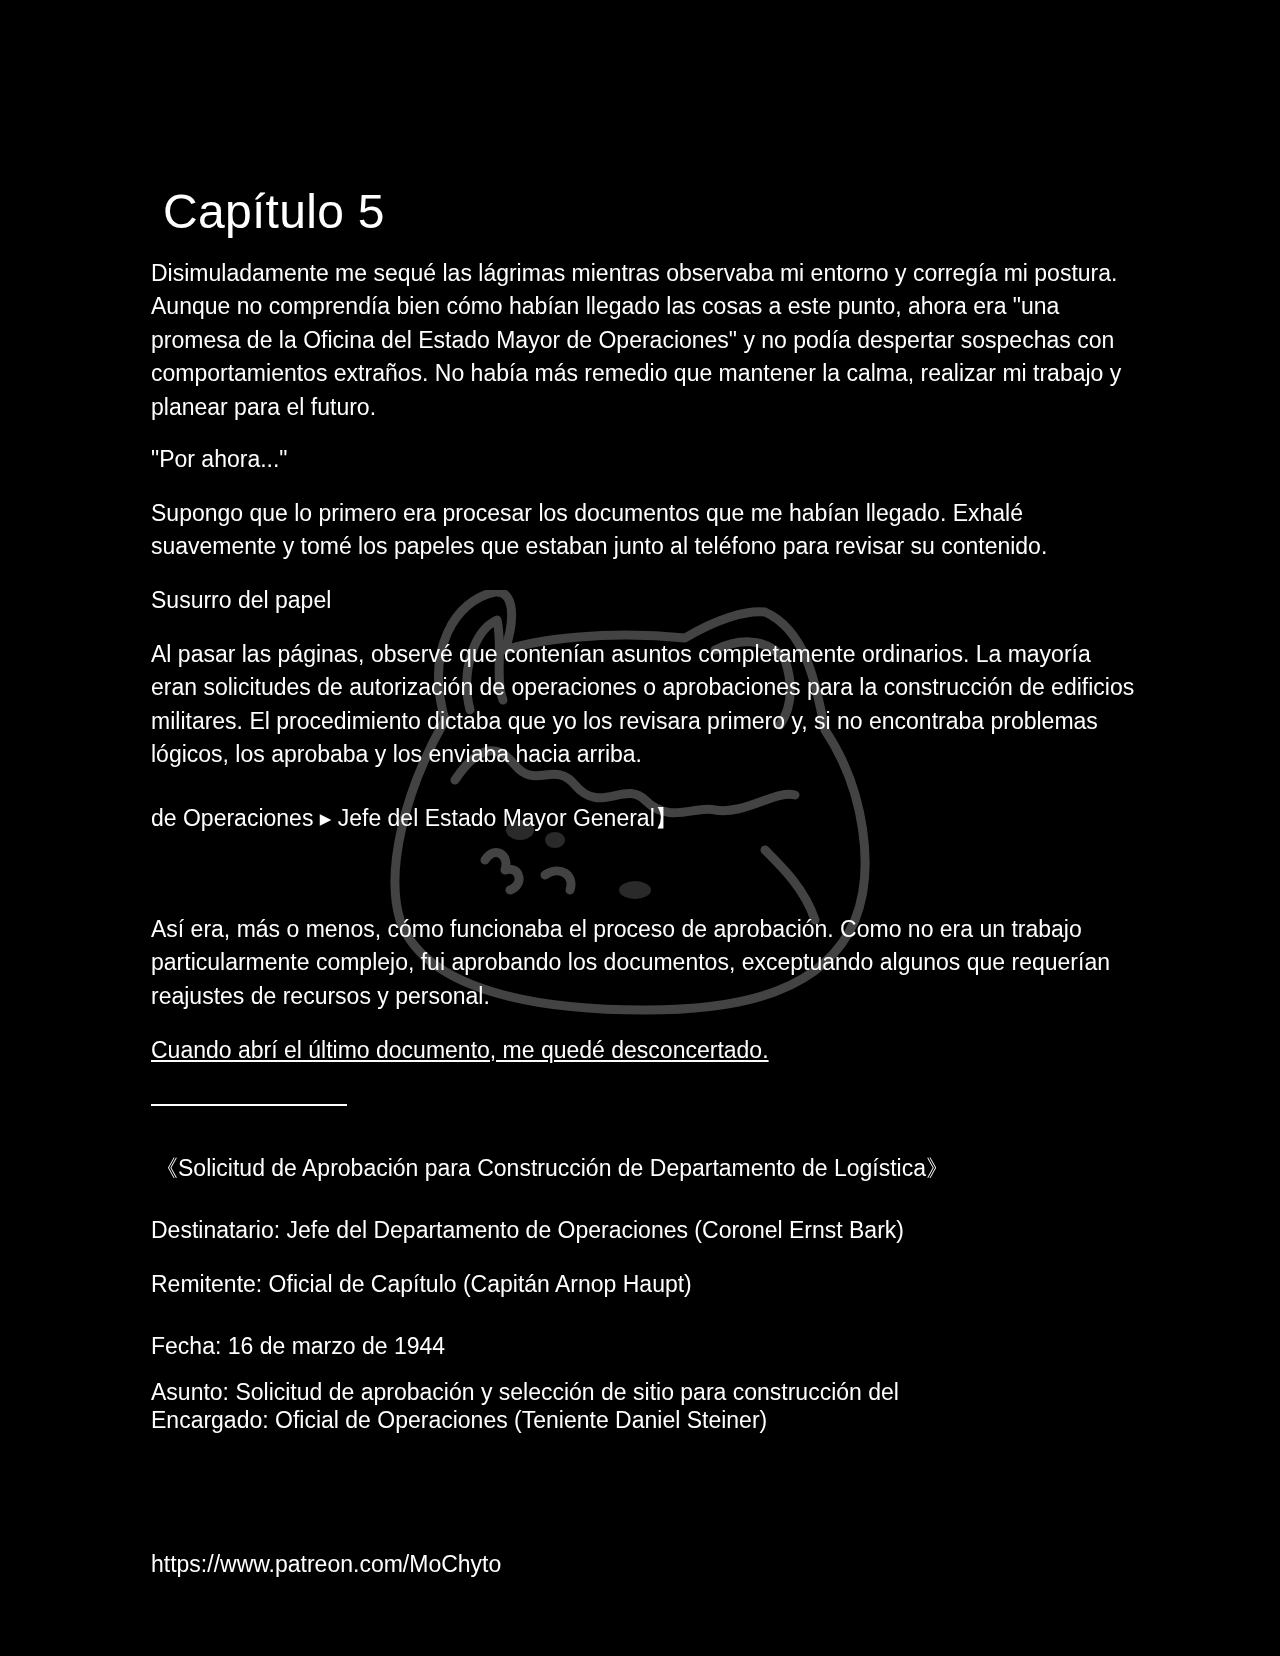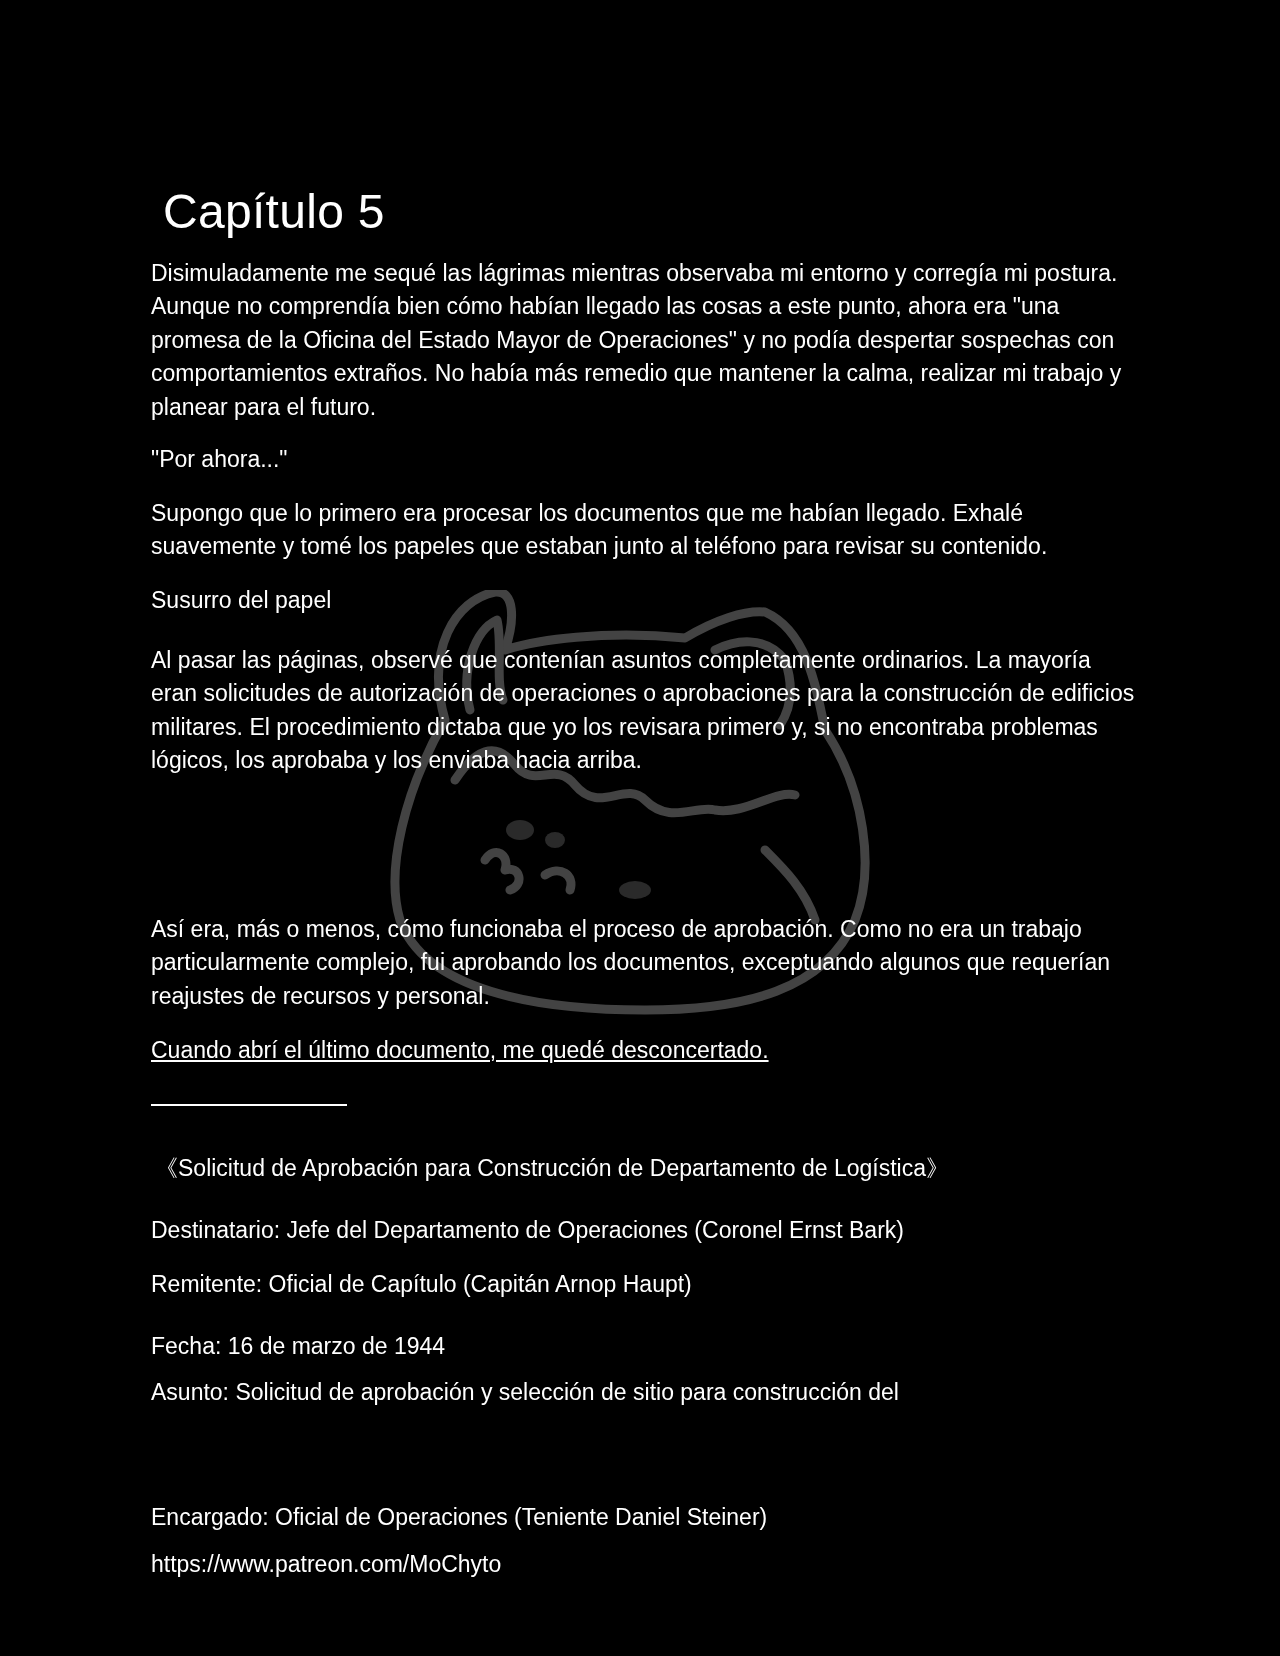--- a/index.html
+++ b/index.html
@@ -101,33 +101,34 @@
   </g>
 </svg>
 
 <main class="page">
   <h1 class="title">Capítulo 5</h1>
 
   <p class="para" style="top:257px;">Disimuladamente me sequé las lágrimas mientras observaba mi entorno y corregía mi postura. Aunque no comprendía bien cómo habían llegado las cosas a este punto, ahora era "una promesa de la Oficina del Estado Mayor de Operaciones" y no podía despertar sospechas con comportamientos extraños. No había más remedio que mantener la calma, realizar mi trabajo y planear para el futuro.</p>
   <p class="para" style="top:443px;">"Por ahora..."</p>
   <p class="para" style="top:497px;">Supongo que lo primero era procesar los documentos que me habían llegado. Exhalé suavemente y tomé los papeles que estaban junto al teléfono para revisar su contenido.</p>
   <p class="para" style="top:584px;">Susurro del papel</p>
-  <p class="para" style="top:638px;margin-top:6px;">Al pasar las páginas, observé que contenían asuntos completamente ordinarios. La mayoría eran solicitudes de autorización de operaciones o aprobaciones para la construcción de edificios militares. El procedimiento dictaba que yo los revisara primero y, si no encontraba problemas lógicos, los aprobaba y los enviaba hacia arriba.</p>
+  <p class="para" style="top:638px;">Al pasar las páginas, observé que contenían asuntos completamente ordinarios. La mayoría eran solicitudes de autorización de operaciones o aprobaciones para la construcción de edificios militares. El procedimiento dictaba que yo los revisara primero y, si no encontraba problemas lógicos, los aprobaba y los enviaba hacia arriba.</p>
 
   <div class="chain" style="top:793px;">
+    <div style="padding-left:6px;">de Operaciones ▸ Jefe del Estado Mayor General】</div>
   </div>
 
   <p class="para" style="top:913px;">Así era, más o menos, cómo funcionaba el proceso de aprobación. Como no era un trabajo particularmente complejo, fui aprobando los documentos, exceptuando algunos que requerían reajustes de recursos y personal.</p>
   <p class="para" style="top:1034px;text-decoration:underline;">Cuando abrí el último documento, me quedé desconcertado.</p>
 
   <div class="divider"></div>
 
   <p class="para" style="top:1152px; left:4px;">《Solicitud de Aprobación para Construcción de Departamento de Logística》</p>
   <p class="para" style="top:1214px;">Destinatario: Jefe del Departamento de Operaciones (Coronel Ernst Bark)</p>
   <p class="para" style="top:1268px;">Remitente: Oficial de Capítulo (Capitán Arnop Haupt)</p>
   <p class="para" style="top:1322px;margin-top:8px;">Fecha: 16 de marzo de 1944</p>
   <div class="para" style="top:1376px;">
     <div>Asunto: Solicitud de aprobación y selección de sitio para construcción del</div>
   </div>
-  <p class="para" style="top:1501px;">Encargado: Oficial de Operaciones (Teniente Daniel Steiner)</p>
+  <p class="para" style="top:1404px;">Encargado: Oficial de Operaciones (Teniente Daniel Steiner)</p>
 
   <a class="link">https://www.patreon.com/MoChyto</a>
 </main>
 
 </body></html>

